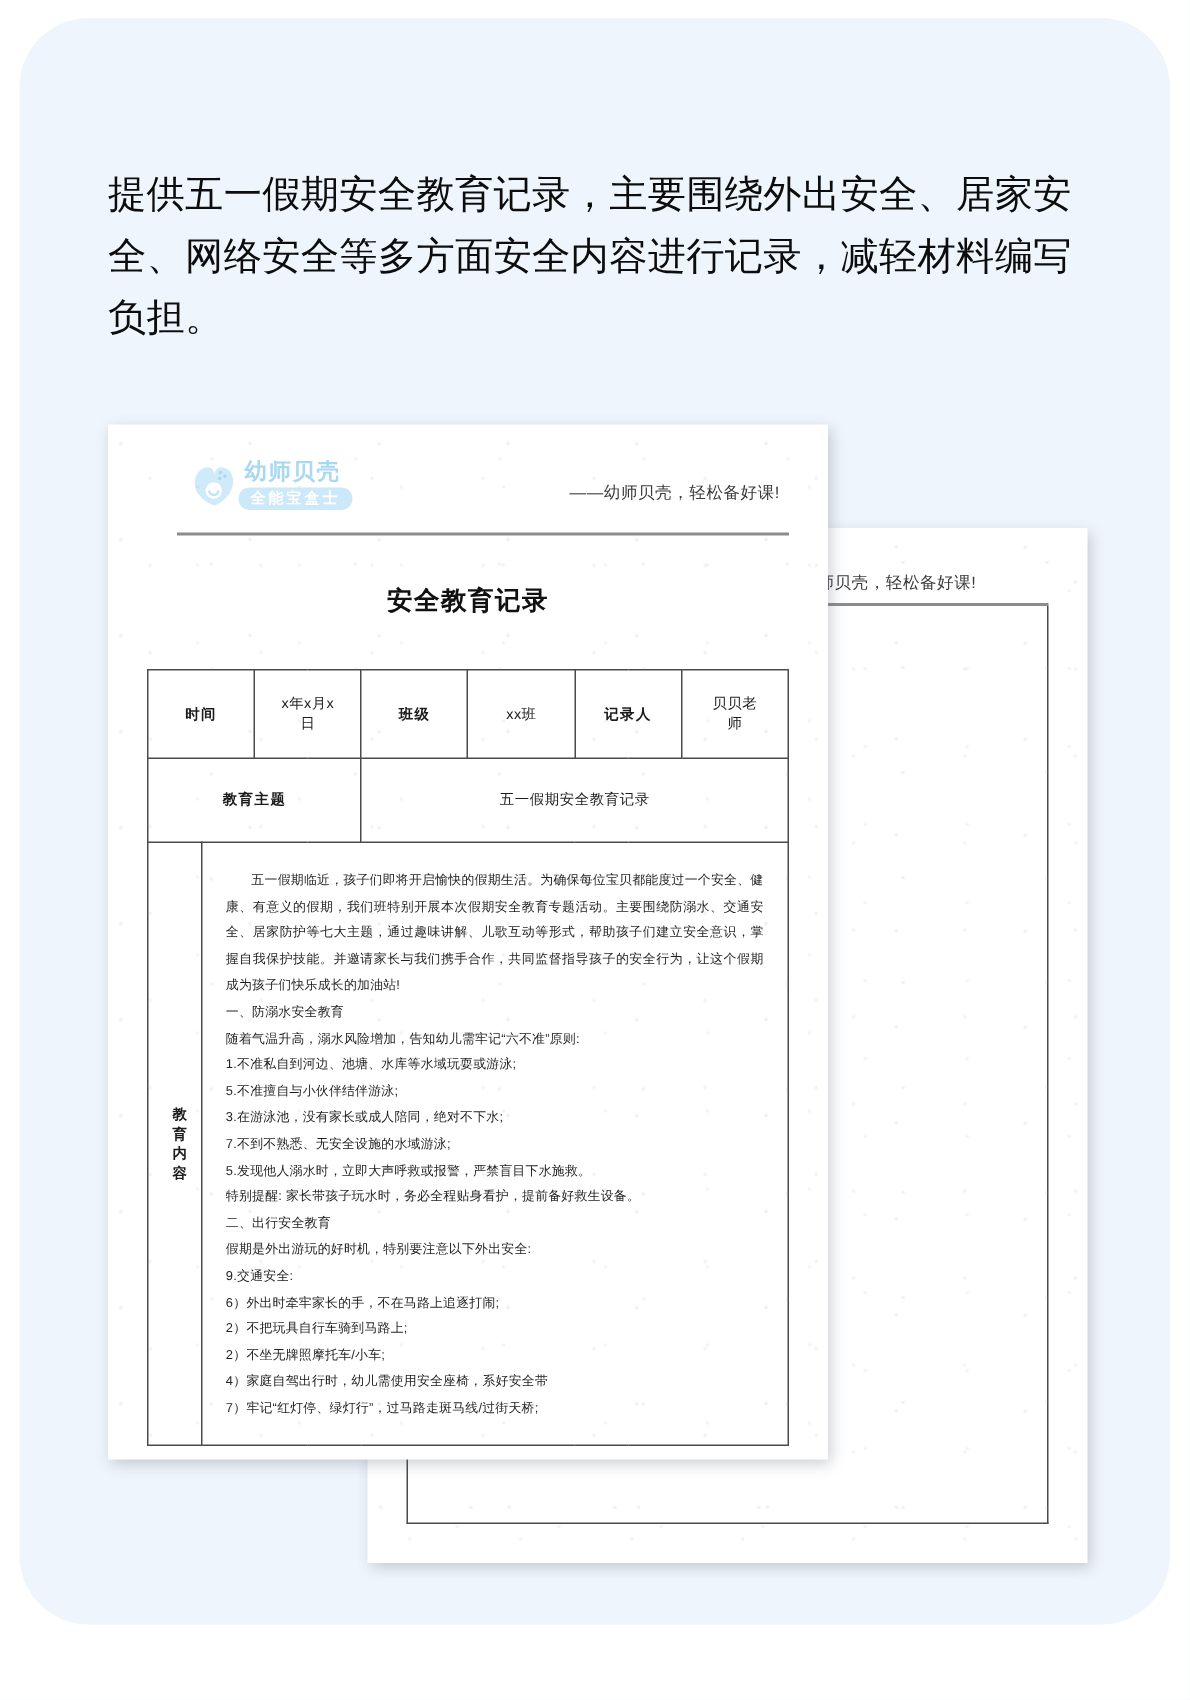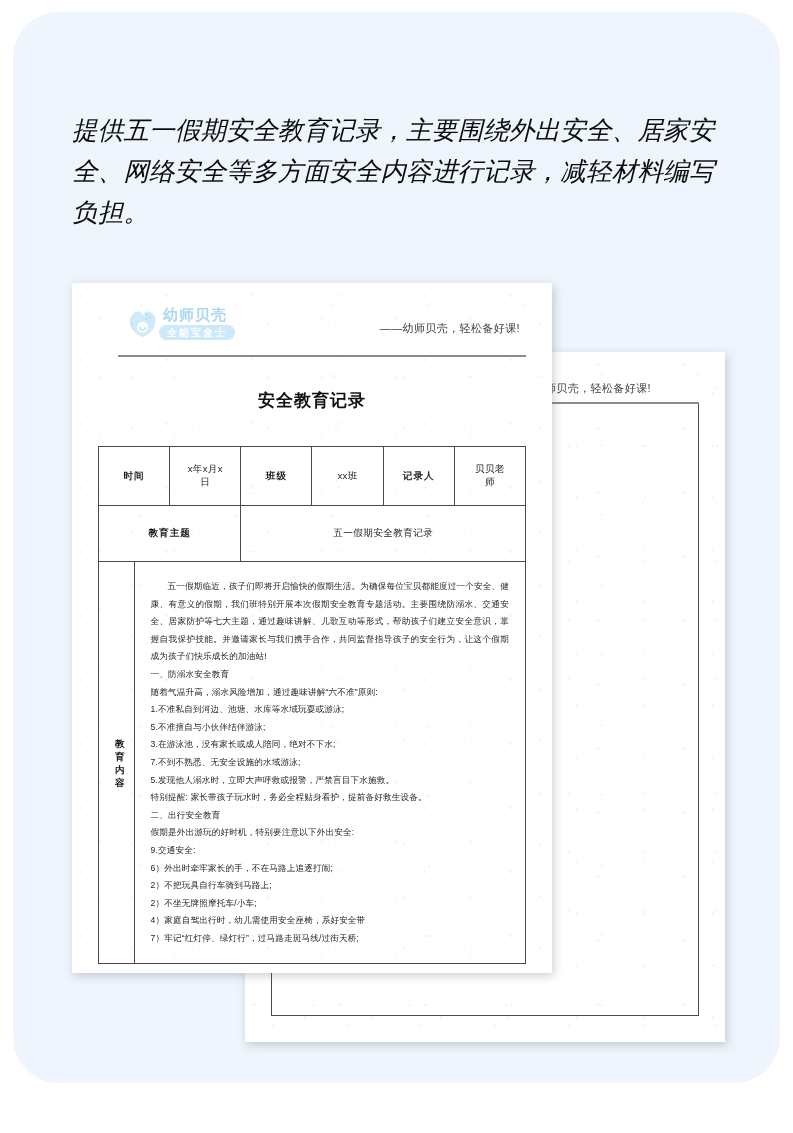--- a/index.html
+++ b/index.html
@@ -32,21 +32,20 @@
     position: absolute;
     left: 72px;
     top: 110px;
     width: 650px;
     font-size: 25.5px;
     line-height: 41px;
     letter-spacing: 0.2px;
     color: #0d0d0d;
     font-weight: 400;
     white-space: pre-wrap;
-    font-style: italic;
   }
 
   
   .page {
     position: absolute;
     background: #ffffff;
     box-shadow: 2px 3px 9px rgba(90, 100, 115, 0.30);
   }
   .page-back {
     left: 245px;
@@ -306,21 +305,21 @@
       <td class="cell-theme-val" colspan="8">五一假期安全教育记录</td>
     </tr>
     <tr>
       <td class="cell-side">
         <span>教育内容</span>
       </td>
       <td class="cell-body" colspan="11">
         <div class="body-content">
               <div class="ln para">五一假期临近，孩子们即将开启愉快的假期生活。为确保每位宝贝都能度过一个安全、健康、有意义的假期，我们班特别开展本次假期安全教育专题活动。主要围绕防溺水、交通安全、居家防护等七大主题，通过趣味讲解、儿歌互动等形式，帮助孩子们建立安全意识，掌握自我保护技能。并邀请家长与我们携手合作，共同监督指导孩子的安全行为，让这个假期成为孩子们快乐成长的加油站!</div>
               <div class="ln bold">一、防溺水安全教育</div>
-              <div class="ln">随着气温升高，溺水风险增加，通过趣味讲解“六不准”原则:</div>
+              <div class="ln">随着气温升高，溺水风险增加，告知幼儿需牢记“六不准”原则:</div>
               <div class="ln">1.不准私自到河边、池塘、水库等水域玩耍或游泳;</div>
               <div class="ln">5.不准擅自与小伙伴结伴游泳;</div>
               <div class="ln">3.在游泳池，没有家长或成人陪同，绝对不下水;</div>
               <div class="ln">7.不到不熟悉、无安全设施的水域游泳;</div>
               <div class="ln">5.发现他人溺水时，立即大声呼救或报警，严禁盲目下水施救。</div>
               <div class="ln">特别提醒: 家长带孩子玩水时，务必全程贴身看护，提前备好救生设备。</div>
               <div class="ln bold">二、出行安全教育</div>
               <div class="ln">假期是外出游玩的好时机，特别要注意以下外出安全:</div>
               <div class="ln">9.交通安全:</div>
               <div class="ln">6）外出时牵牢家长的手，不在马路上追逐打闹;</div>

